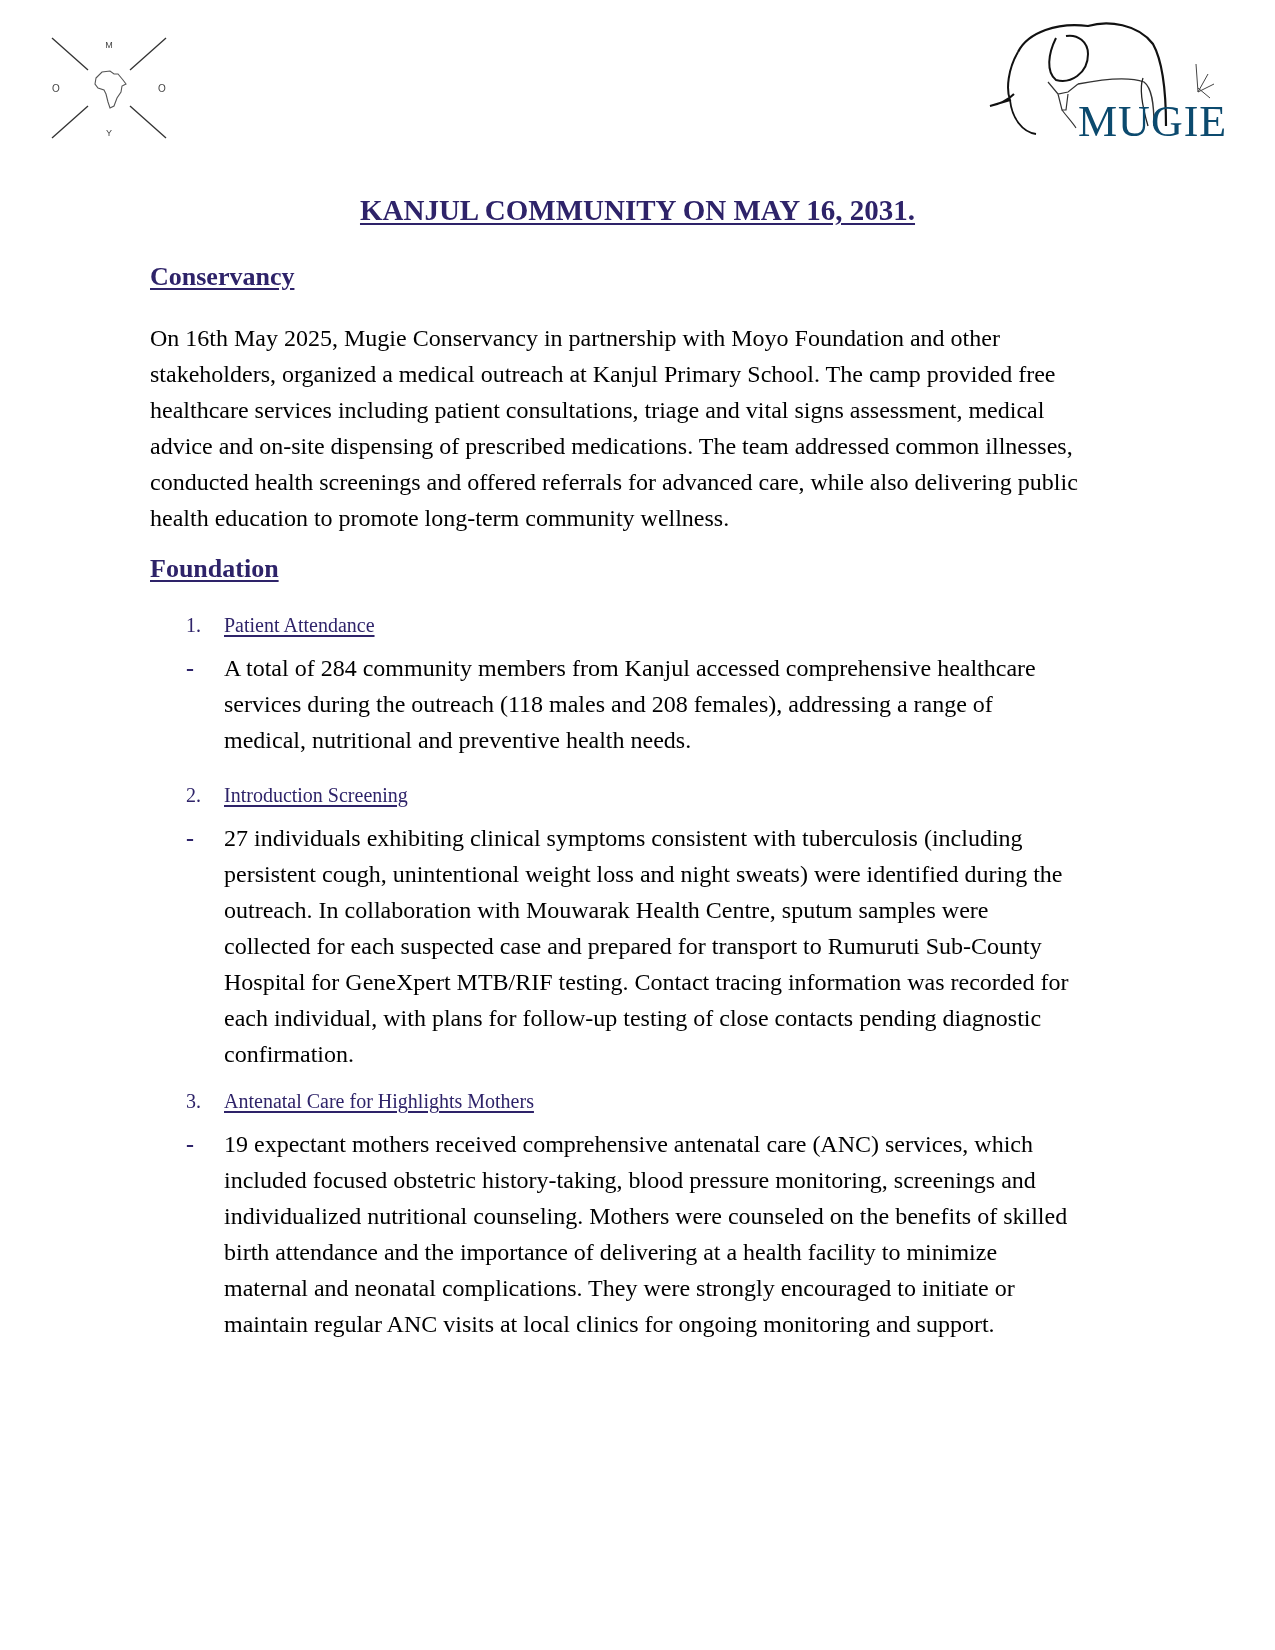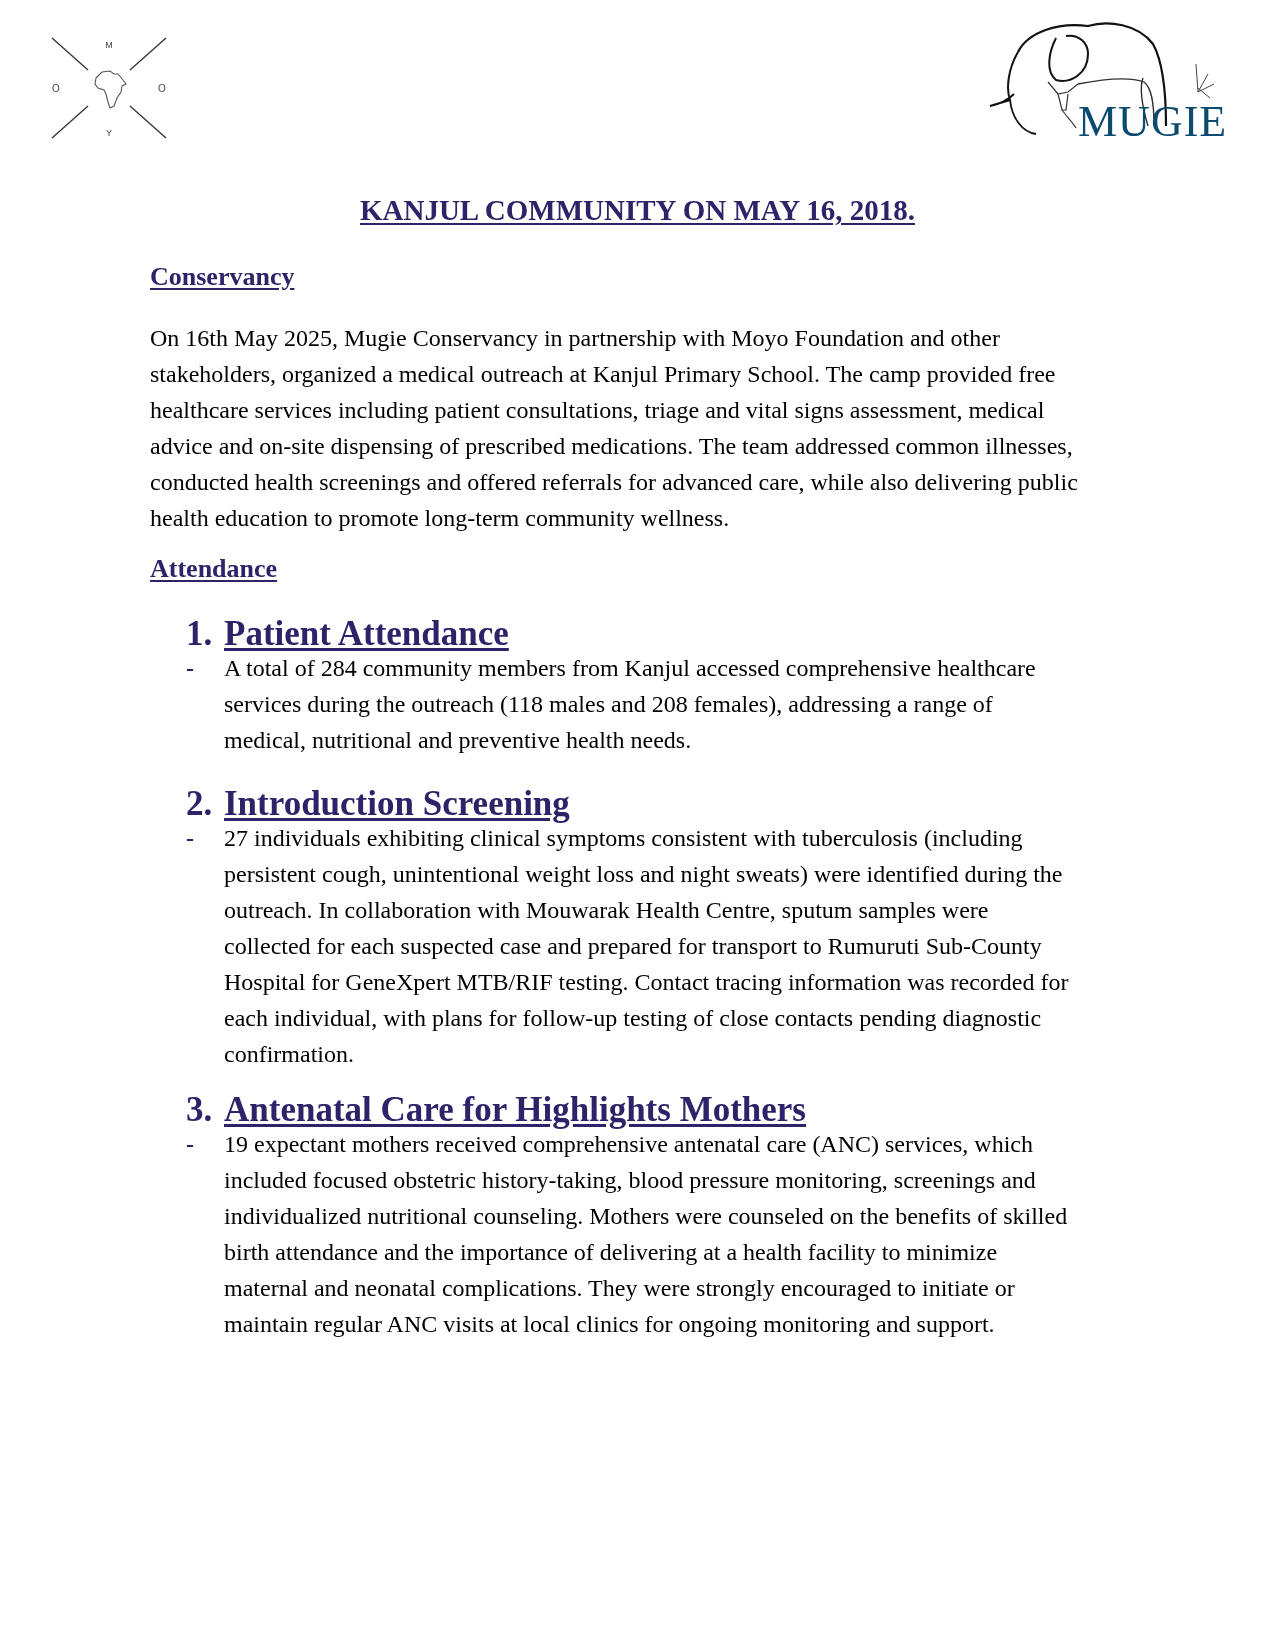--- a/index.html
+++ b/index.html
@@ -8,21 +8,21 @@
   .logo-left { position: absolute; left: 48px; top: 34px; width: 122px; height: 108px; }
   .logo-right { position: absolute; left: 988px; top: 14px; width: 230px; height: 130px; }
   .logo-right .mugie-text { position: absolute; left: 90px; top: 82px; font-size: 44px;
         letter-spacing: 1px; color: #0c4a6e; font-family: "Liberation Serif", serif; }
   .title { position: absolute; left: 0; right: 0; top: 190px; text-align: center;
            color: #2e2369; font-weight: bold; font-size: 29px; line-height: 41px; }
   .title span { text-decoration: underline; text-underline-offset: 3px; white-space: pre; }
   .h-section { position: absolute; left: 150px; color: #2e2369; font-weight: bold;
                font-size: 26px; text-decoration: underline; text-underline-offset: 3px; }
   .para { position: absolute; left: 150px; width: 980px; font-size: 24px; line-height: 36px; }
-  .num-item { position: absolute; left: 186px; color: #2e2369; font-weight: bold; font-size: 35px; }
+  .num-item { position: absolute; left: 186px; color: #2e2369; font-weight: normal; font-size: 20px; }
   .num-item .num { display: inline-block; width: 38px; }
   .num-item .lbl { text-decoration: underline; text-underline-offset: 3px; }
   .bullet { position: absolute; left: 186px; width: 940px; font-size: 24px; line-height: 36px; }
   .bullet .dash { position: absolute; left: 0; top: 0; color: #2e2369; font-weight: bold; }
   .bullet .txt { margin-left: 38px; display: block; }
 </style>
 </head>
 <body>
 
 <div class="logo-left">
@@ -48,27 +48,27 @@
     <path d="M60 68 L70 80 L80 78 L90 70 M70 80 L74 96 L78 96 L80 80" fill="none" stroke="#333" stroke-width="1.2"></path>
     <path d="M90 70 C110 66 140 62 156 68 C164 74 166 90 166 112" fill="none" stroke="#333" stroke-width="1.3"></path>
     <path d="M74 96 C80 104 84 108 88 114" fill="none" stroke="#333" stroke-width="1.1"></path>
     <path d="M155 64 C152 72 153 88 160 112" fill="none" stroke="#222" stroke-width="1.3"></path>
     <path d="M208 50 L210 78 M210 78 L220 60 M210 78 L226 70 M210 74 L222 84" fill="none" stroke="#444" stroke-width="1"></path>
   </svg>
   <div class="mugie-text">MUGIE</div>
 </div>
 
 <div class="title">
-  <div><span>KANJUL COMMUNITY ON MAY 16, 2018.</span></div>
+  <div><span>KANJUL COMMUNITY ON MAY 16, 2031.</span></div>
 </div>
 
 <div class="h-section" style="top:262px;">Conservancy</div>
 <div class="para" style="top:320px; width:935px;">On 16th May 2025, Mugie Conservancy in partnership with Moyo Foundation and other stakeholders, organized a medical outreach at Kanjul Primary School. The camp provided free healthcare services including patient consultations, triage and vital signs assessment, medical advice and on-site dispensing of prescribed medications. The team addressed common illnesses, conducted health screenings and offered referrals for advanced care, while also delivering public health education to promote long-term community wellness.</div>
 
-<div class="h-section" style="top:554px;">Attendance</div>
+<div class="h-section" style="top:554px;">Foundation</div>
 
 <div class="num-item" style="top:614px;">
   <span class="num">1.</span><span class="lbl">Patient Attendance</span>
 </div>
 <div class="bullet" style="top:650px; width:890px;">
   <span class="dash">-</span>
   <span class="txt">A total of 284 community members from Kanjul accessed comprehensive healthcare services during the outreach (118 males and 208 females), addressing a range of medical, nutritional and preventive health needs.</span>
 </div>
 
 <div class="num-item" style="top:784px;">

